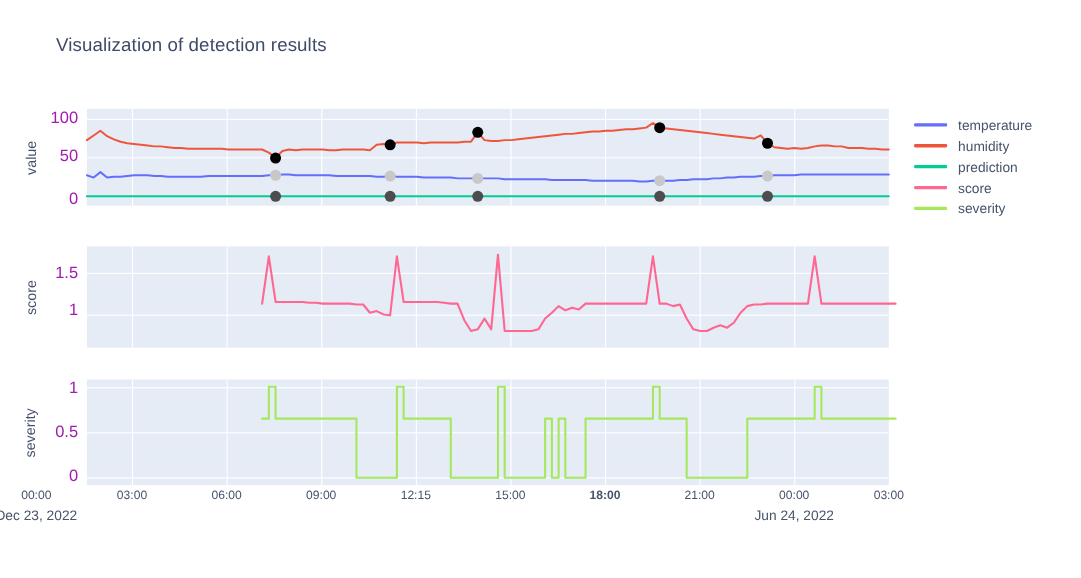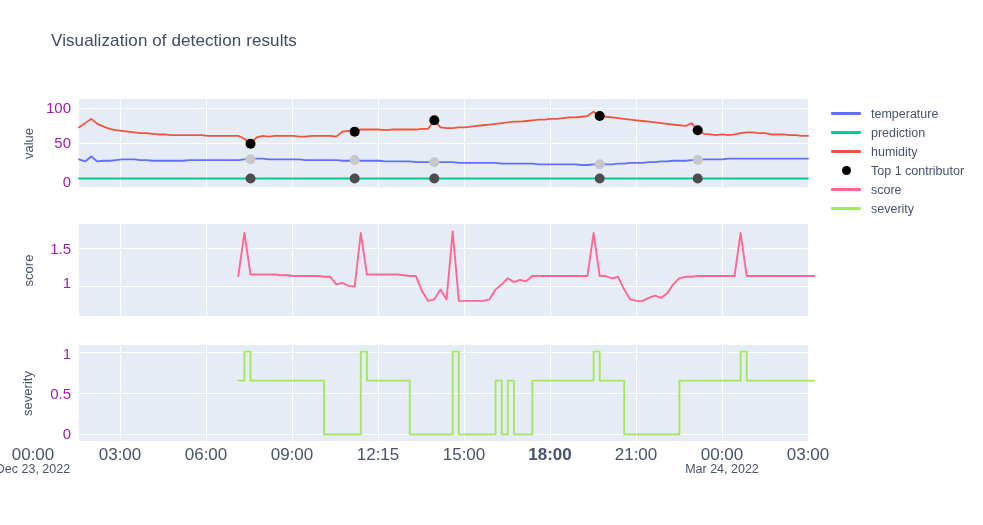--- a/index.html
+++ b/index.html
@@ -50,21 +50,21 @@
   .ytitle {
     position: absolute;
     font-size: 13px;
     color: #46536b;
     transform-origin: 50% 50%;
     white-space: nowrap;
   }
   .xtick {
     position: absolute;
     transform: translateX(-50%);
-    font-size: 17px;
+    font-size: 11px;
     color: #46536b;
     white-space: nowrap;
   }
   .xdate {
     position: absolute;
     transform: translateX(-50%);
     font-size: 12.5px;
     color: #46536b;
     white-space: nowrap;
   }
@@ -205,50 +205,44 @@
       <div class="xtick" style="left: 120px; top: 445px;">03:00</div>
       <div class="xtick" style="left: 206px; top: 445px;">06:00</div>
       <div class="xtick" style="left: 292px; top: 445px;">09:00</div>
       <div class="xtick" style="left: 378px; top: 445px;">12:15</div>
       <div class="xtick" style="left: 464px; top: 445px;">15:00</div>
       <div class="xtick" style="left: 550px; top: 445px; font-weight: bold;">18:00</div>
       <div class="xtick" style="left: 636px; top: 445px;">21:00</div>
       <div class="xtick" style="left: 722px; top: 445px;">00:00</div>
       <div class="xtick" style="left: 808px; top: 445px;">03:00</div>
       <div class="xdate" style="left: 33px; top: 462px;">Dec 23, 2022</div>
-      <div class="xdate" style="left: 722px; top: 462px;">Mar 24, 2022</div>
+      <div class="xdate" style="left: 722px; top: 462px;">Jun 24, 2022</div>
     </div>
 
   <div class="legend" id="legend">
       <div class="legend-row">
         <div class="legend-swatch">
           <div class="legend-line" style="background: rgb(99, 110, 250);"></div>
         </div>
         <div class="legend-label">temperature</div>
       </div>
       <div class="legend-row">
         <div class="legend-swatch">
+          <div class="legend-line" style="background: rgb(239, 85, 59);"></div>
+        </div>
+        <div class="legend-label">humidity</div>
+      </div>
+      <div class="legend-row">
+        <div class="legend-swatch">
           <div class="legend-line" style="background: rgb(0, 204, 150);"></div>
         </div>
         <div class="legend-label">prediction</div>
       </div>
       <div class="legend-row">
         <div class="legend-swatch">
-          <div class="legend-line" style="background: rgb(239, 85, 59);"></div>
-        </div>
-        <div class="legend-label">humidity</div>
-      </div>
-      <div class="legend-row">
-        <div class="legend-swatch">
-          <div class="legend-dot" style="background: rgb(0, 0, 0);"></div>
-        </div>
-        <div class="legend-label">Top 1 contributor</div>
-      </div>
-      <div class="legend-row">
-        <div class="legend-swatch">
           <div class="legend-line" style="background: rgb(255, 102, 146);"></div>
         </div>
         <div class="legend-label">score</div>
       </div>
       <div class="legend-row">
         <div class="legend-swatch">
           <div class="legend-line" style="background: rgb(165, 232, 91);"></div>
         </div>
         <div class="legend-label">severity</div>
       </div>

